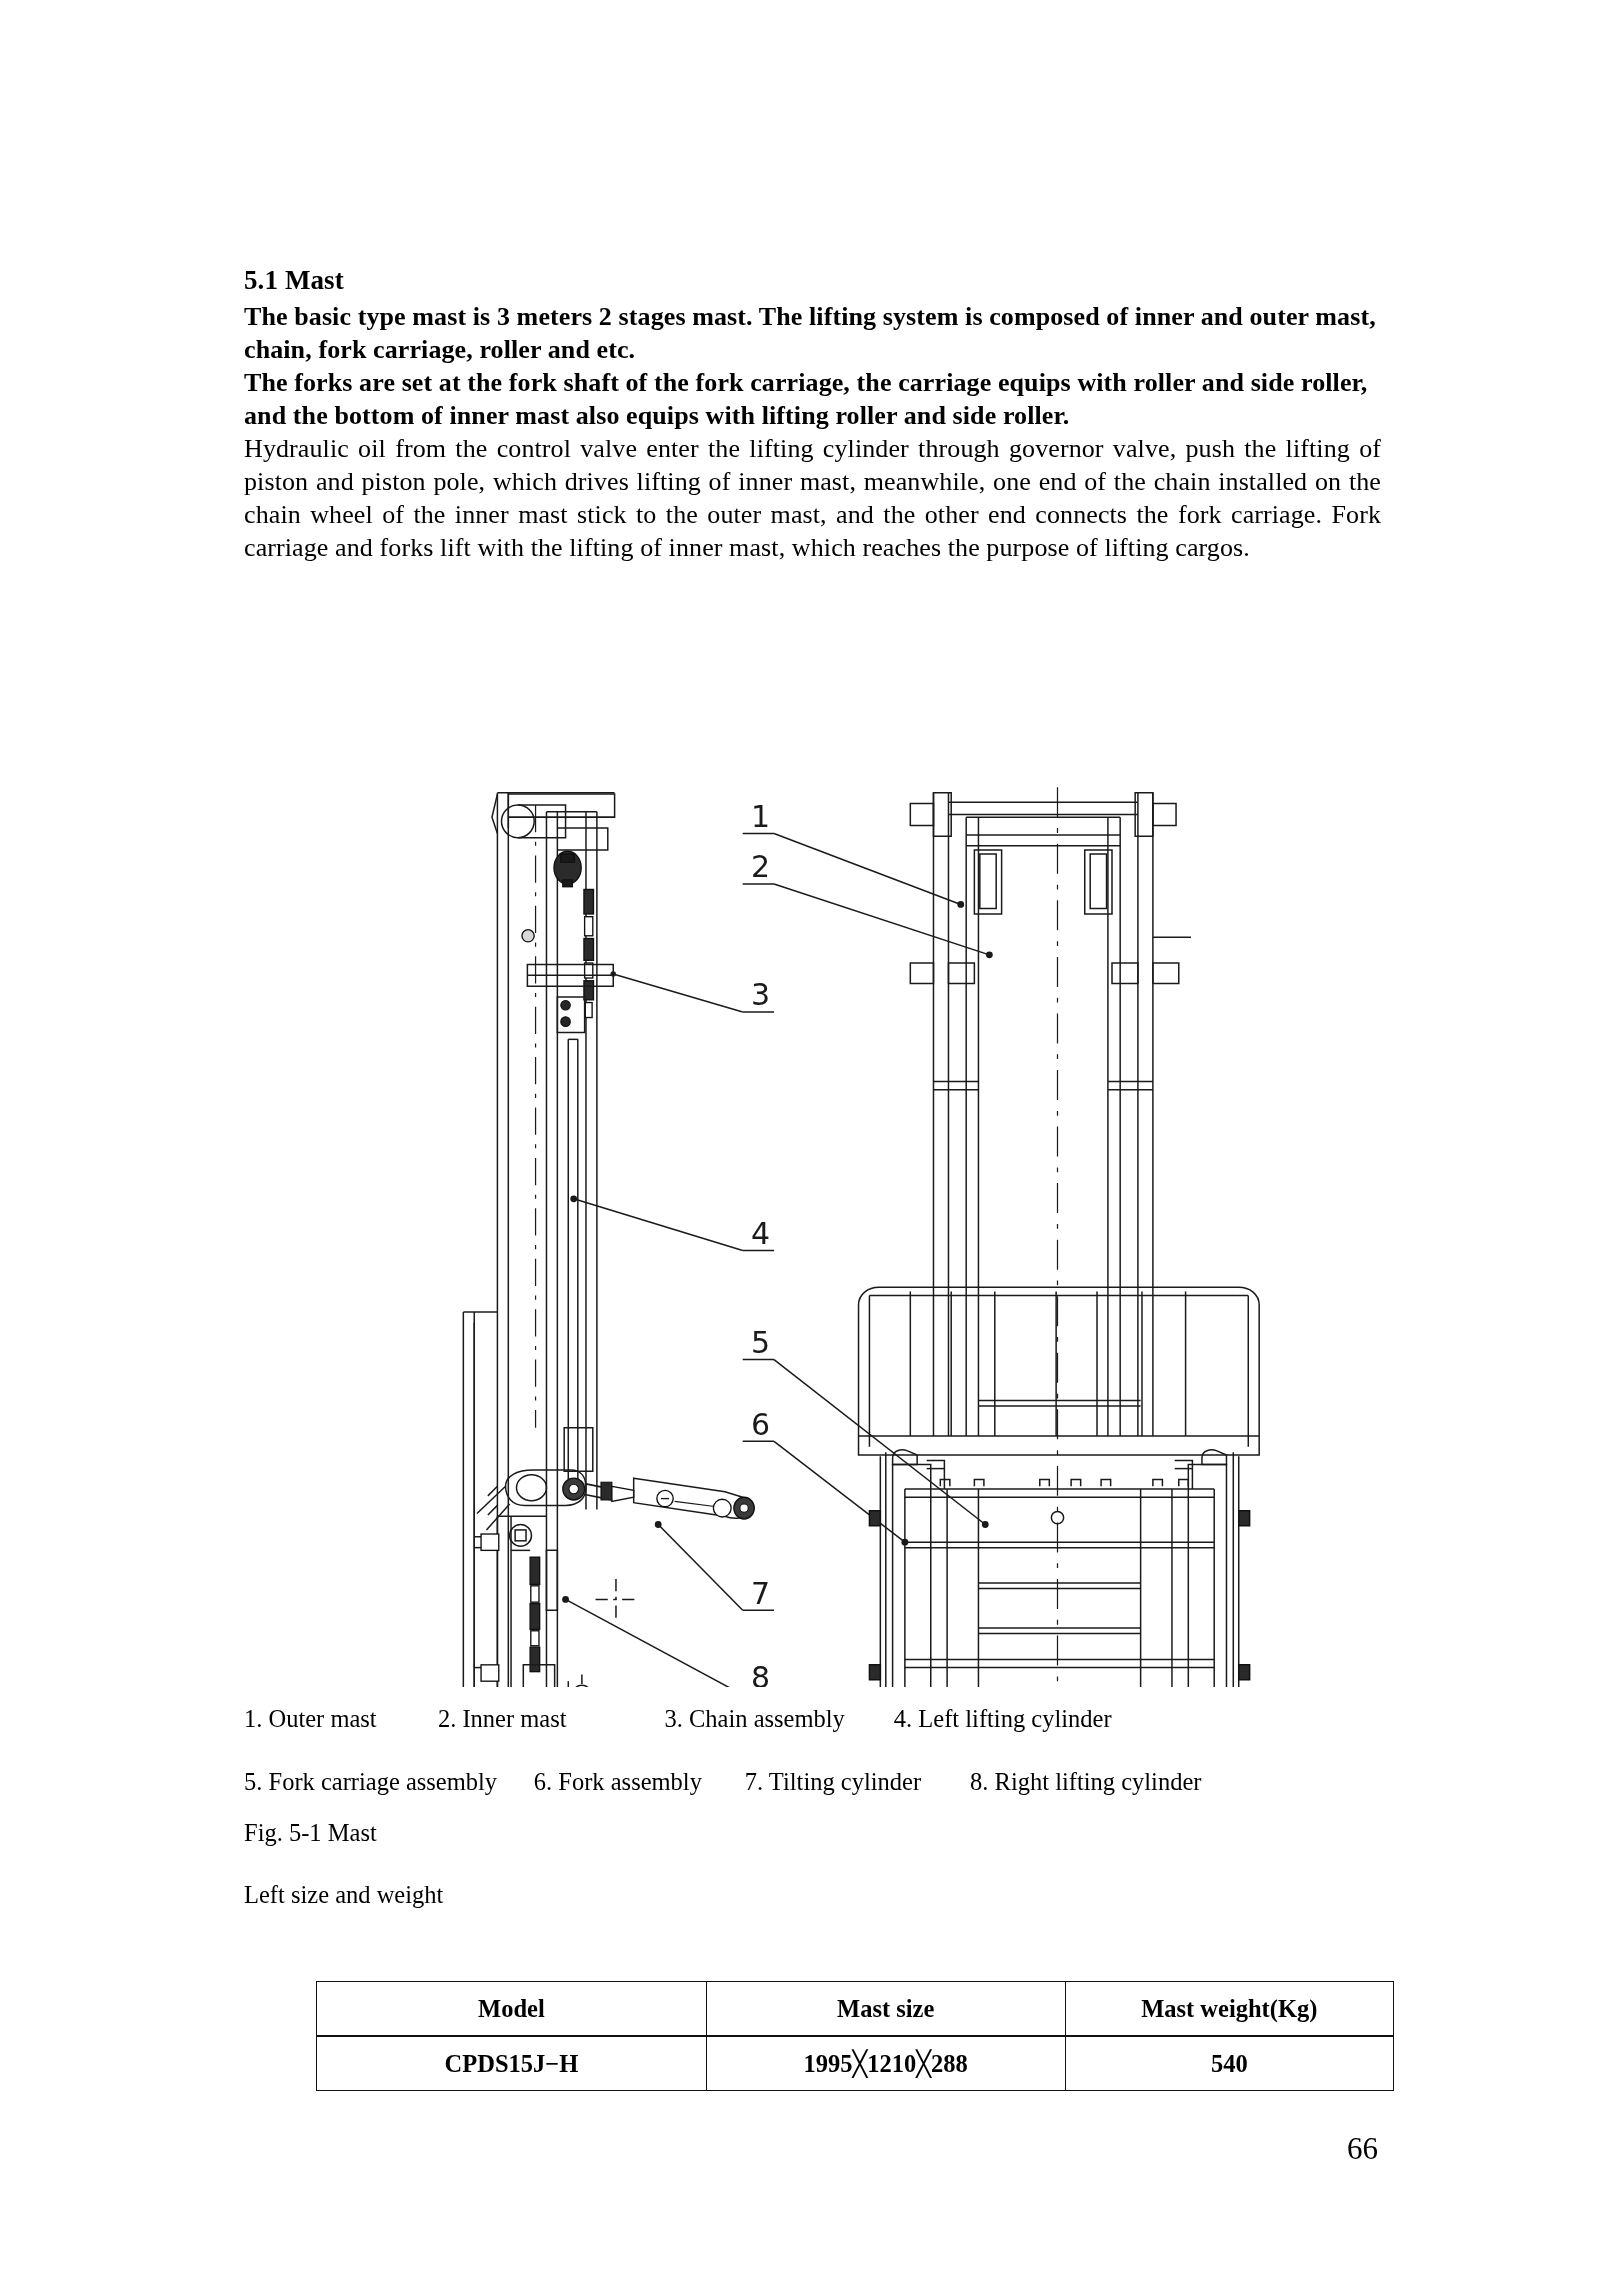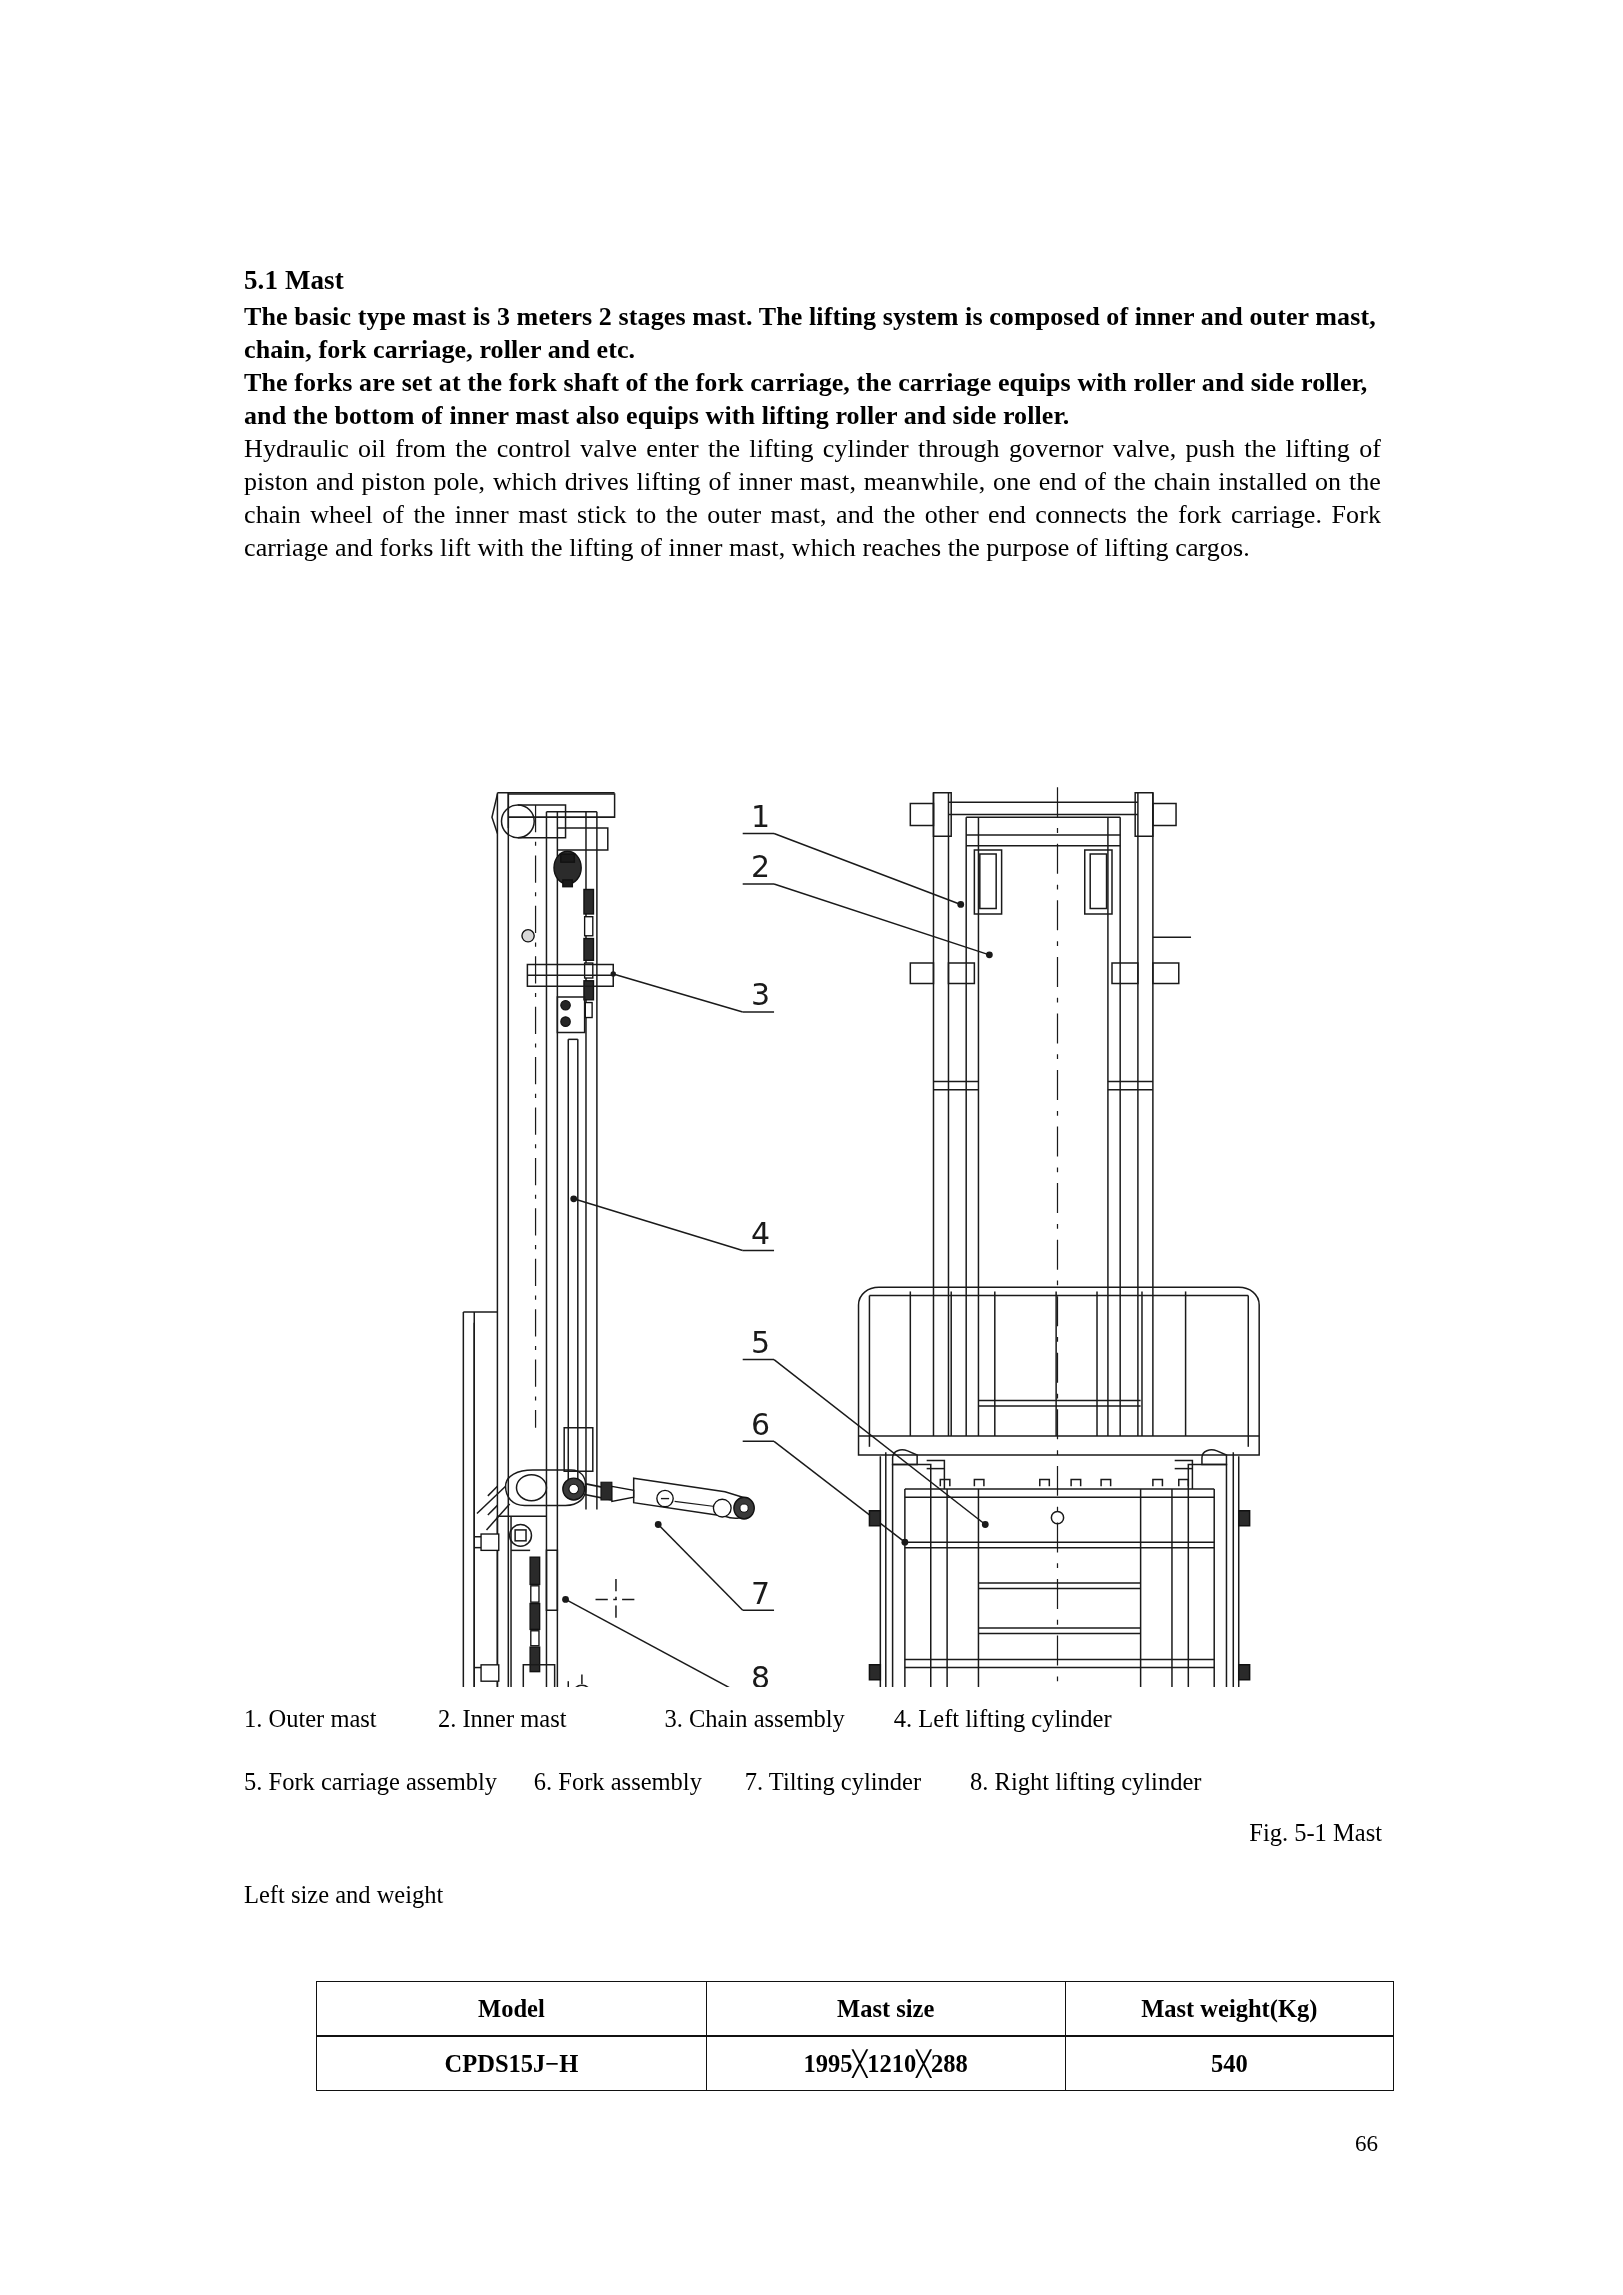--- a/index.html
+++ b/index.html
@@ -65,21 +65,21 @@
     white-space: pre;
   }
   #legend-row1 { top: 1683px; }
   #legend-row2 { top: 1746px; }
   #fig-caption {
     position: absolute;
     left: 244px;
     width: 1138px;
     top: 1795px;
     font-size: 24.5px;
-    text-align: right;
+    text-align: left;
   }
   #mast-size-label {
     position: absolute;
     left: 244px;
     top: 1857px;
     font-size: 24.5px;
   }
 
   
   #spec-table-wrap {
@@ -109,21 +109,21 @@
 
   
   #page-number {
     position: absolute;
     left: 0;
     top: 2107px;
     width: 1623px;
     text-align: right;
     padding-right: 245px;
     box-sizing: border-box;
-    font-size: 23px;
+    font-size: 31px;
   }
 </style>
 </head>
 <body>
 
 <div id="page">
 
   <div class="textblock">
     <h1 class="heading">5.1 Mast</h1>
     <p class="para nojust">The basic type mast is 3 meters 2 stages mast. The lifting system is composed of inner and outer mast, chain, fork carriage, roller and etc.</p>

